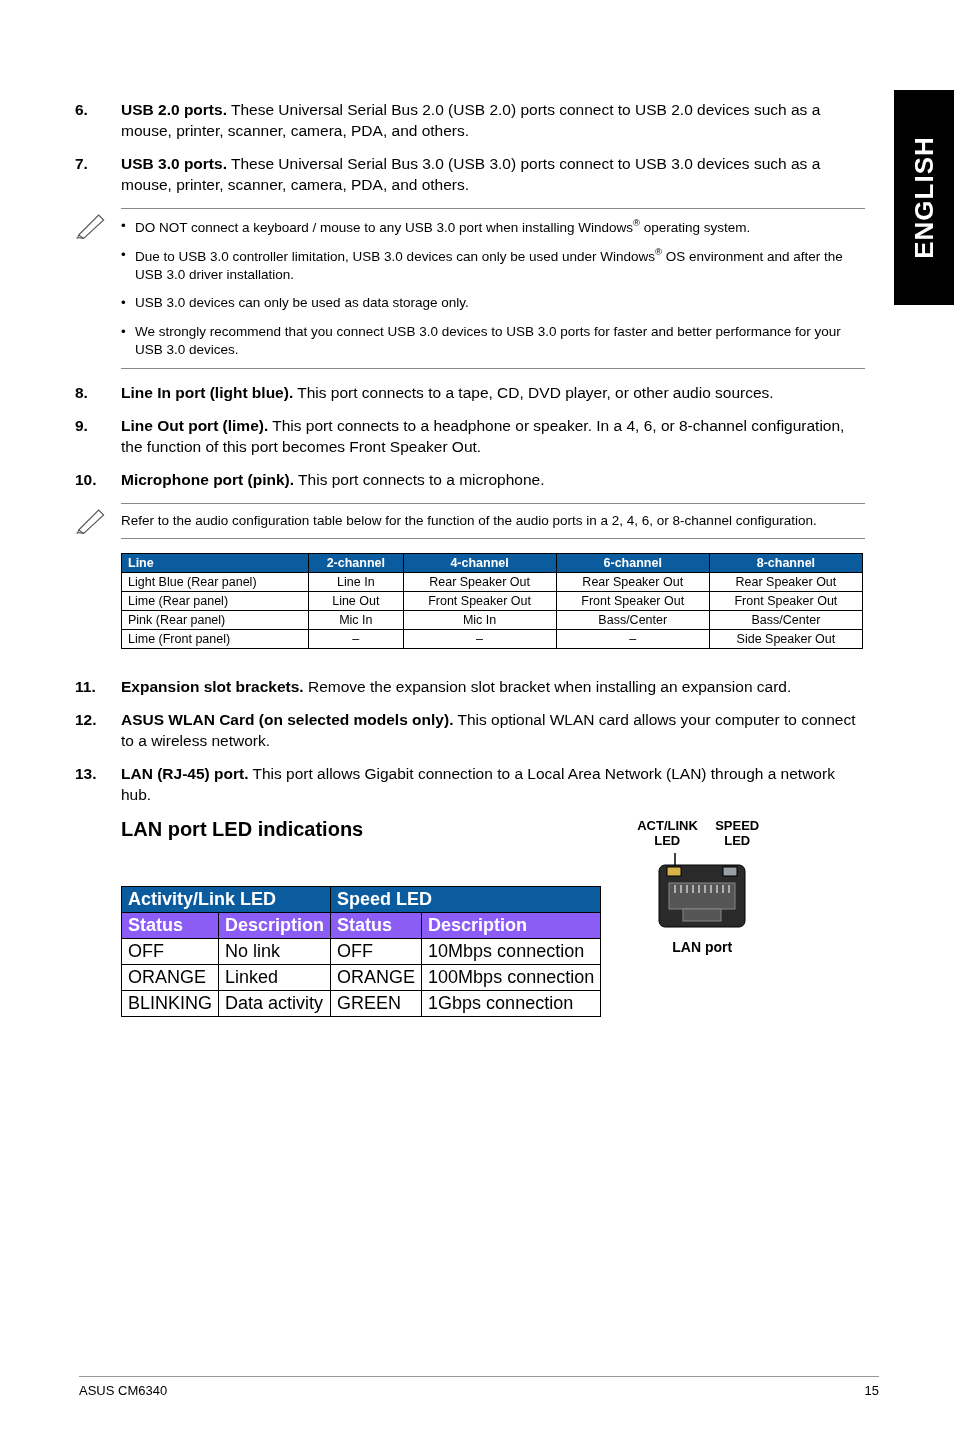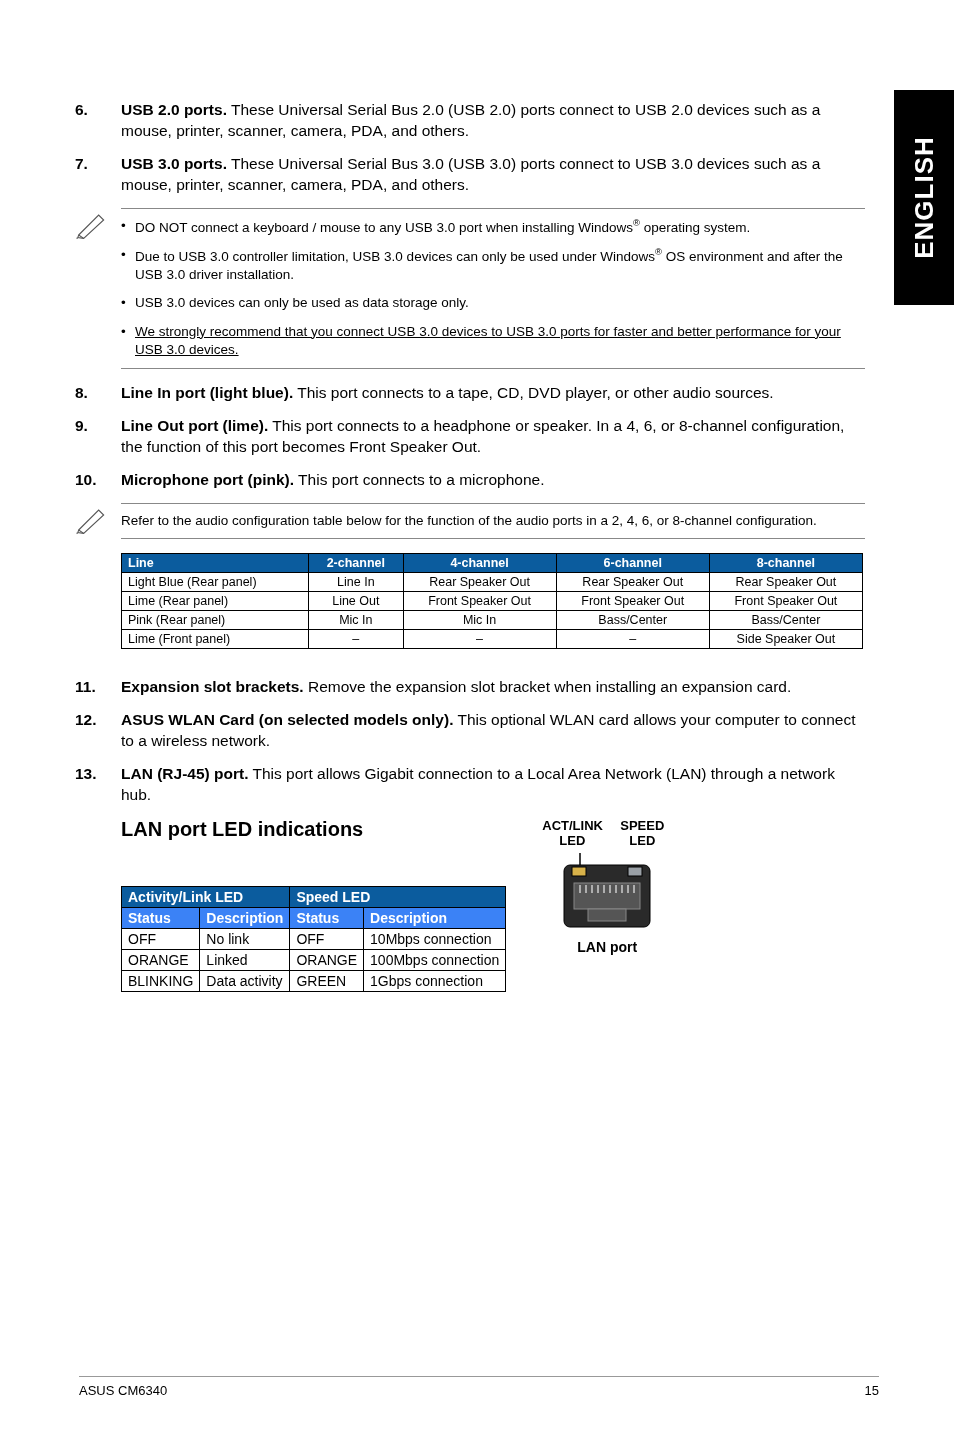--- a/index.html
+++ b/index.html
@@ -36,37 +36,37 @@
   .note-block { margin: 12px 0 14px 0; }
   .note-row { display: flex; align-items: flex-start; }
   .note-icon { width: 46px; flex-shrink: 0; padding-top: 2px; }
   .note-icon svg { width: 34px; height: 30px; }
   .note-body { flex: 1; font-size: 13.5px; line-height: 1.35; }
   .note-body .hr { border: none; border-top: 1px solid #888; margin: 0 0 8px 0; }
   .note-body .hr-bottom { border: none; border-top: 1px solid #888; margin: 8px 0 0 0; }
   .note-body ul { list-style: none; }
   .note-body ul li { margin-bottom: 10px; padding-left: 14px; position: relative; }
   .note-body ul li::before { content: "•"; position: absolute; left: 0; top: 0; }
-  .note-body ul li:last-child { margin-bottom: 9px; text-decoration: underline; }
+  .note-body ul li:last-child { margin-bottom: 9px; }
   .note-body p { }
   .subhead { font-weight: bold; font-size: 15px; margin: 18px 0 10px 46px; }
   .audio-table { margin-left: 46px; width: 742px; border-collapse: collapse; font-size: 12.5px; }
   .audio-table th, .audio-table td { border: 1.5px solid #000; padding: 2px 6px; text-align: left; }
   .audio-table th { background: #0b5c9e; color: #fff; font-weight: bold; }
   .audio-table th.port { text-align: left; }
   .audio-table th.ch { text-align: center; }
   .audio-table td.ch { text-align: center; }
   .block2 { margin-top: 28px; }
   .lan-section { display: flex; align-items: flex-start; margin-left: 46px; margin-top: 6px; }
   .lan-left { flex-shrink: 0; }
   .lan-head { font-weight: bold; font-size: 20px; margin-bottom: 8px; }
-  .lan-table { border-collapse: collapse; font-size: 14px; margin-top: 45px; }
+  .lan-table { border-collapse: collapse; font-size: 18px; margin-top: 45px; }
   .lan-table th, .lan-table td { border: 1.5px solid #000; padding: 2px 6px; text-align: left; }
   .lan-table th.grp { background: #0b5c9e; color: #fff; font-weight: bold; }
-  .lan-table th.sub { background: #3b82f6; color: #fff; font-weight: bold; }
+  .lan-table th.sub { background: #8b5cf6; color: #fff; font-weight: bold; }
   .lan-right { margin-left: 36px; text-align: center; font-size: 13px; font-weight: bold; line-height: 1.2; }
   .lan-right .labels { display: flex; gap: 10px; margin-bottom: 4px; }
   .lan-right .labels div { width: 60px; }
   svg.port-draw { display: block; margin: 2px auto 6px auto; }
   .lan-port-label { font-weight: bold; font-size: 14px; margin-top: 4px; }
   .footer { position: absolute; bottom: 40px; left: 79px; right: 75px; display: flex; justify-content: space-between; font-size: 13px; border-top: 1px solid #999; padding-top: 6px; }
   sup { font-size: 0.7em; }
 </style>
 </head>
 <body>

